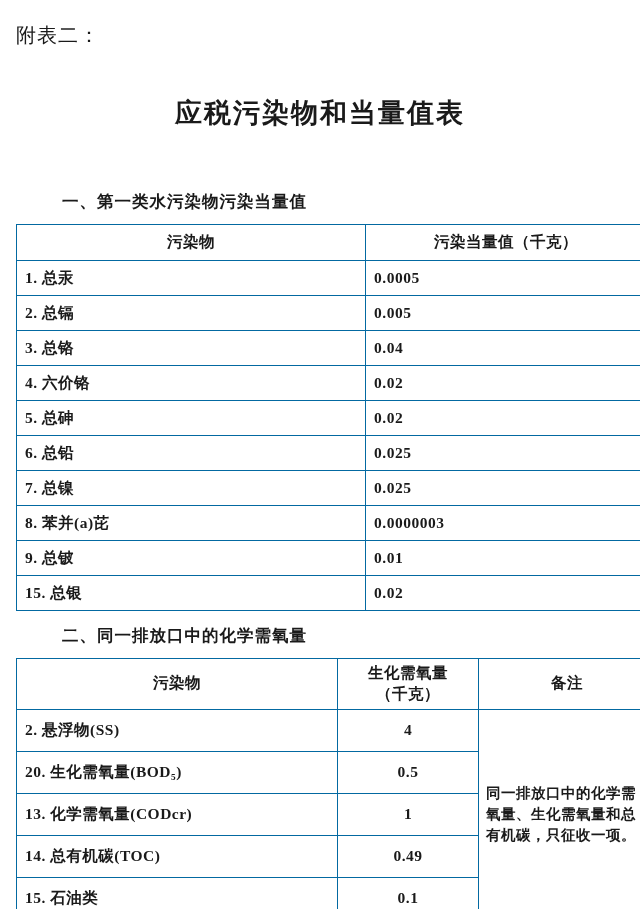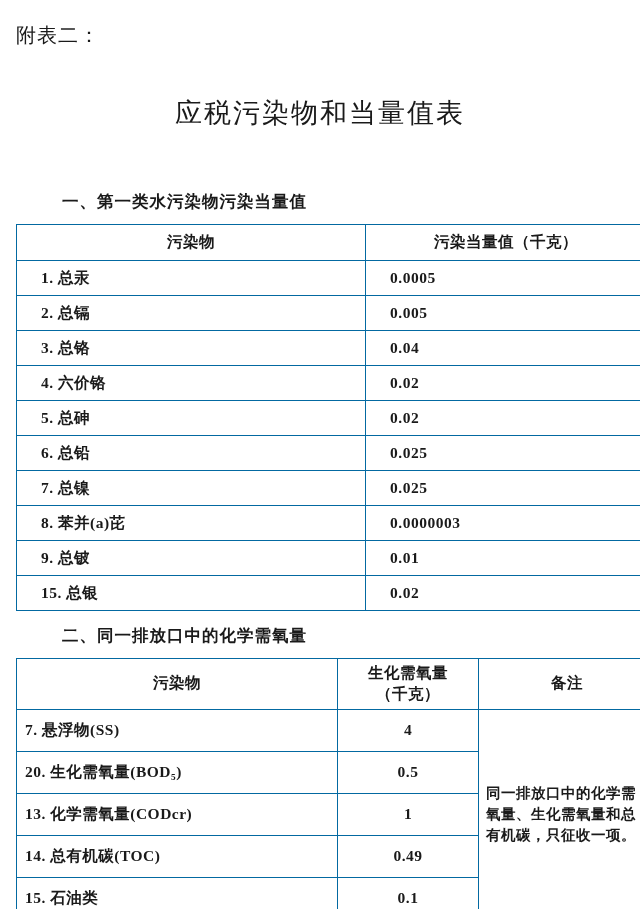--- a/index.html
+++ b/index.html
@@ -24,21 +24,21 @@
   }
   .attach-label {
     font-size: 20px;
     letter-spacing: 1px;
     margin: 0 0 0 2px;
     font-family: "Liberation Serif", "DejaVu Serif", serif;
   }
   .doc-title {
     text-align: center;
     font-size: 27px;
-    font-weight: normal;
+    font-weight: bold;
     letter-spacing: 2px;
     margin: 46px 0 0 0;
     font-family: "Liberation Serif", "DejaVu Serif", serif;
   }
   .section-heading {
     font-size: 16.5px;
     font-weight: bold;
     letter-spacing: 1px;
     margin: 0 0 0 48px;
   }
@@ -59,21 +59,21 @@
     letter-spacing: 0.5px;
   }
   
   #table1 th {
     text-align: center;
     height: 31px;
     padding: 2px 4px;
   }
   #table1 td {
     height: 30px;
-    padding: 2px 24px;
+    padding: 2px 8px;
   }
   #table1 .col-name { width: 340px; }
   #table1 .col-val  { width: 272px; }
 
   
   #table2 th {
     text-align: center;
     padding: 4px 4px;
     line-height: 1.35;
   }
@@ -163,21 +163,21 @@
         <th class="col-name">污染物</th>
         <th class="col-val hdr-two-line">
           <div>生化需氧量</div>
           <div>（千克）</div>
         </th>
         <th class="col-note">备注</th>
       </tr>
     </thead>
     <tbody>
       <tr>
-        <td class="col-name">7. 悬浮物(SS)</td>
+        <td class="col-name">2. 悬浮物(SS)</td>
         <td class="col-val">4</td>
         <td class="col-note note-cell" rowspan="5">同一排放口中的化学需氧量、生化需氧量和总有机碳，只征收一项。</td>
       </tr>
       <tr>
         <td class="col-name">20. 生化需氧量(BOD₅)</td>
         <td class="col-val">0.5</td>
       </tr>
       <tr>
         <td class="col-name">13. 化学需氧量(CODcr)</td>
         <td class="col-val">1</td>

